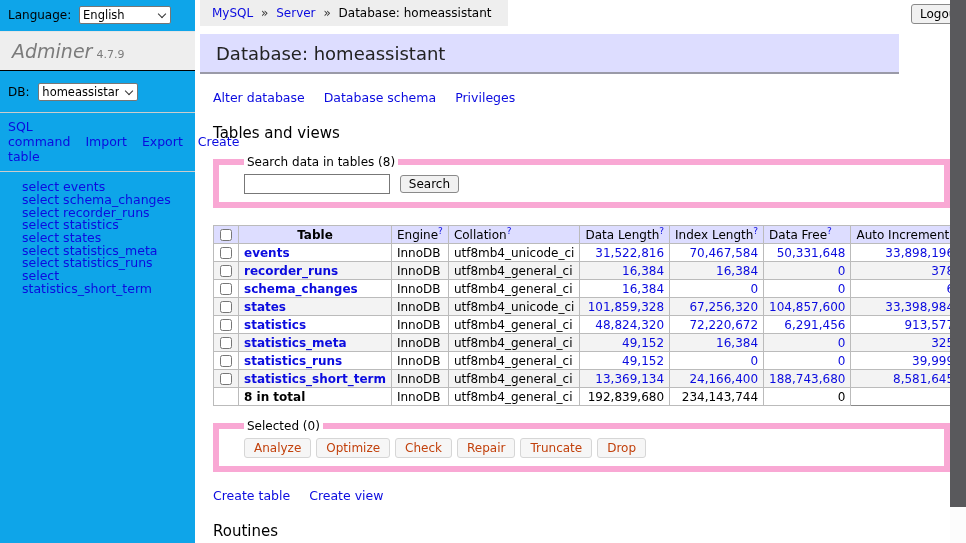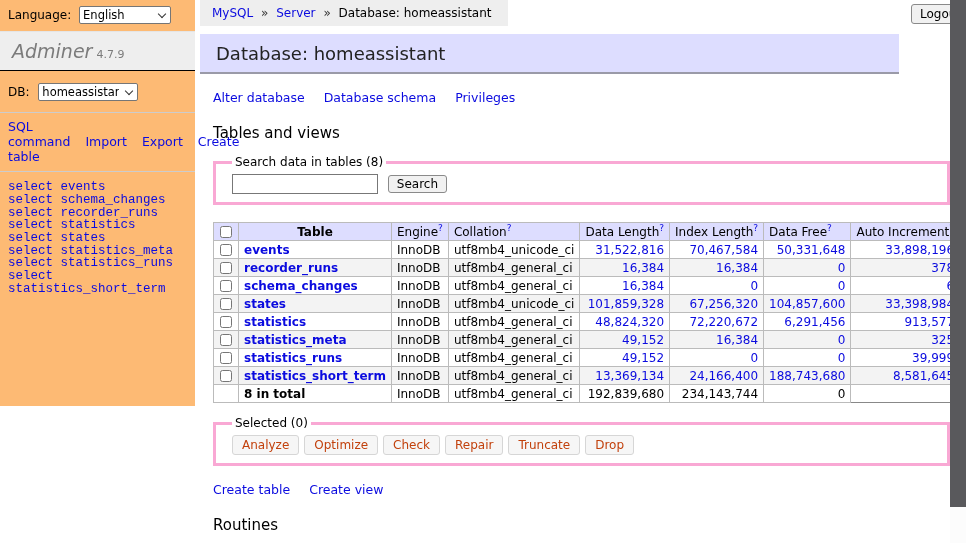--- a/index.html
+++ b/index.html
@@ -1,31 +1,31 @@
 <!DOCTYPE html>
 <html><head>
 <meta charset="utf-8">
 <style>
   html,body{margin:0;padding:0;overflow:hidden;}
   body{width:966px;height:543px;position:relative;background:#fff;
        font-family:"DejaVu Sans",sans-serif;font-size:12px;color:#000;}
   a{color:#0b0bdf;text-decoration:none;cursor:pointer;}
 
   
-  #sidebar{position:absolute;left:0;top:0;width:195px;height:406px;background:#fdba74;}
+  #sidebar{position:absolute;left:0;top:0;width:195px;height:543px;background:#0ea5e9;}
   .lang-row{padding:6px 8px 7px 8px;white-space:nowrap;}
   .lang-row label{margin-right:4px;}
   h1.brand{margin:0;background:#eee;border-bottom:1px solid #000000;border-top:1px solid #e5e5e5;
            padding:8px 12px;font-weight:normal;font-style:italic;color:#7b7b7b;font-size:19px;}
   h1.brand .ver{font-size:11px;font-style:normal;color:#7b7b7b;margin-left:4px;}
   .db-row{padding:12px 8px 11px 8px;}
   .db-row label{margin-right:5px;}
   .menu-links{border-top:1px solid #ccc;border-bottom:1px solid #ccc;padding:7px 8px;line-height:1.18;}
   .menu-links a{margin-right:15px;font-size:12.5px;}
-  .table-links{padding:9px 8px;font-family:Liberation Mono, monospace;}
+  .table-links{padding:9px 22px;}
   .table-links a{display:block;font-size:12.5px;line-height:12.7px;}
 
   
   .select-wrap{position:relative;display:inline-block;}
   .select-wrap select{appearance:none;-webkit-appearance:none;background:#fff;border:1px solid #767676;
        border-radius:2px;font-family:"DejaVu Sans",sans-serif;font-size:11.5px;padding:1px 18px 1px 3px;height:18px;}
   .caret{position:absolute;right:6px;top:5px;width:5px;height:5px;border-right:1.4px solid #333;
        border-bottom:1.4px solid #333;transform:rotate(45deg);pointer-events:none;}
   .sel-lang select{width:92px;}
   .sel-db select{width:100px;}
@@ -41,21 +41,21 @@
   
   #main{position:absolute;left:200px;top:0;width:750px;}
   .breadcrumb{display:inline-block;background:#eee;padding:6px 16px 6px 12px;font-size:12px;color:#000;}
   .breadcrumb .sep{color:#333;margin:0 4px;}
   h2.page-heading{margin:8px 51px 0 0;background:#ddf;border-bottom:2px solid #9a9aa8;
        padding:9px 16px 8px 16px;font-size:18px;font-weight:normal;color:#222;}
   .links-row{margin:16px 0 0 13px;}
   .links-row a{margin-right:19px;font-size:12.5px;}
   h3{font-size:15px;font-weight:normal;margin:19px 0 0 13px;color:#000;}
 
-  fieldset{border:3px solid #f9a8d4;margin:13px 0 16px 13px;padding:5px 8px 8px 16px;display:table;}
+  fieldset{border:6px solid #f9a8d4;margin:13px 0 16px 13px;padding:5px 8px 8px 25px;display:table;}
   legend{font-size:12px;padding:0 3px;}
   .search-input{width:140px;height:16px;border:1px solid #777;font-family:"DejaVu Sans",sans-serif;font-size:12px;}
   .search-fieldset .btn{margin-left:6px;padding:1px 8px;}
 
   
   table.db{border-collapse:collapse;margin:17px 0 0 13px;border:1px solid #888;font-size:12px;table-layout:fixed;}
   table.db th,table.db td{border:1px solid #bbb;padding:1px 5px;height:15px;overflow:hidden;white-space:nowrap;}
   table.db thead th{background:#ddf;font-weight:normal;text-align:left;}
   table.db thead th.c-check{text-align:center;}
   table.db th.col-table{font-weight:bold;text-align:center;}

